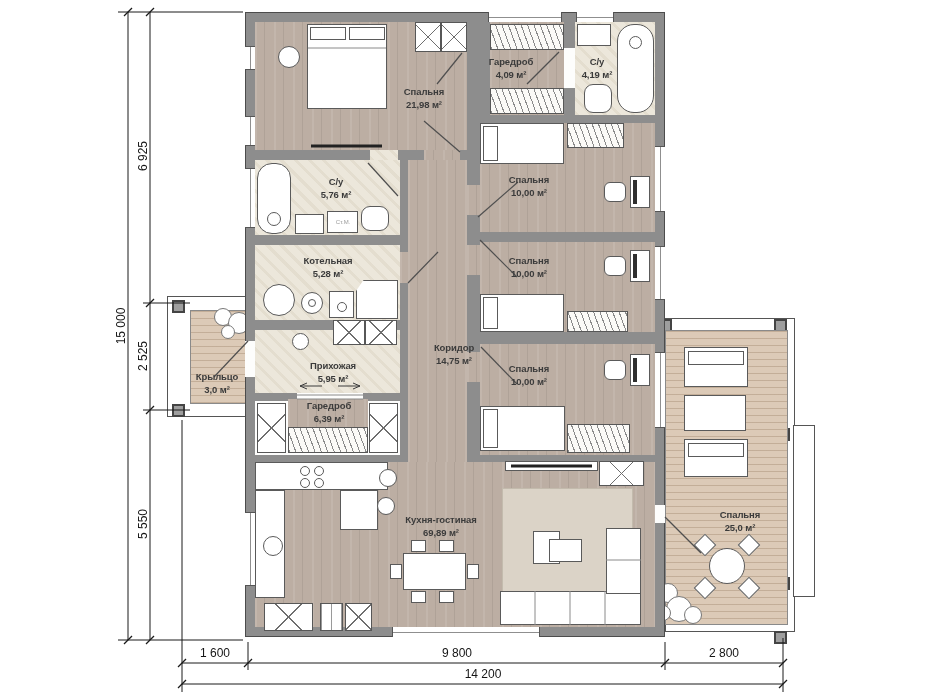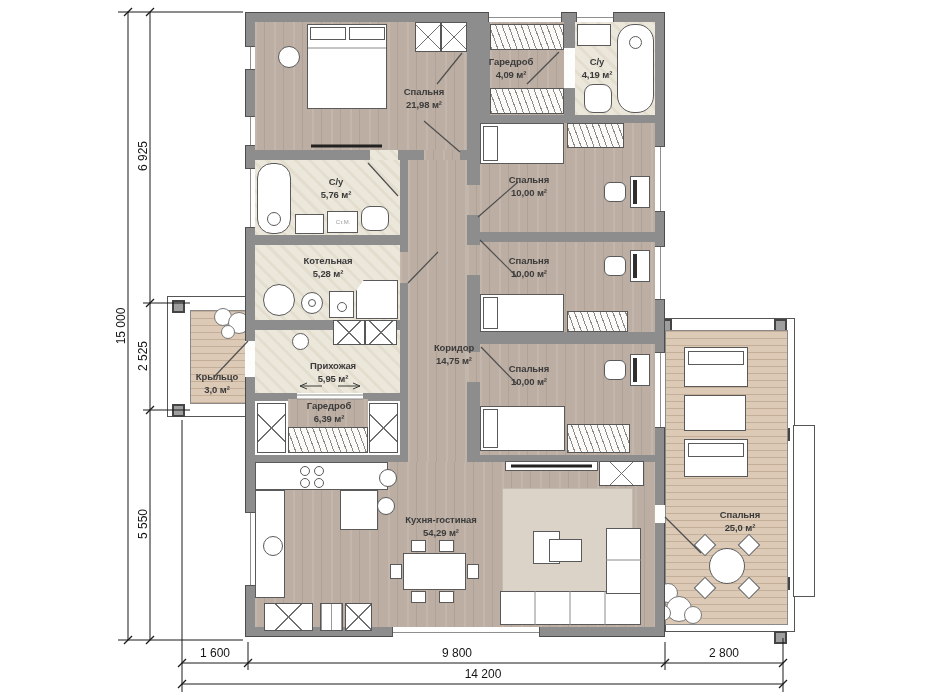--- a/index.html
+++ b/index.html
@@ -292,21 +292,21 @@
     <span>Котельная</span><br><span>5,28 м²</span></div>
   <div class="room-label" style="left:333px;top:372px;text-align:center;">
     <span>Прихожая</span><br><span>5,95 м²</span></div>
   <div class="room-label" style="left:454px;top:354px;">
     <span>Коридор</span><br><span>14,75 м²</span></div>
   <div class="room-label" style="left:329px;top:412px;">
     <span>Гаредроб</span><br><span>6,39 м²</span></div>
   <div class="room-label" style="left:217px;top:383px;">
     <span>Крыльцо</span><br><span>3,0 м²</span></div>
   <div class="room-label" style="left:441px;top:526px;">
-    <span>Кухня-гостиная</span><br><span>54,29 м²</span></div>
+    <span>Кухня-гостиная</span><br><span>69,89 м²</span></div>
   <div class="room-label" style="left:740px;top:521px;">
     <span>Спальня</span><br><span>25,0 м²</span></div>
 
   <div class="dim rot" style="left:143px;top:156px;">6 925</div>
   <div class="dim rot" style="left:143px;top:356px;">2 525</div>
   <div class="dim rot" style="left:143px;top:524px;">5 550</div>
   <div class="dim rot" style="left:121px;top:326px;">15 000</div>
   <div class="dim" style="left:215px;top:653px;">1 600</div>
   <div class="dim" style="left:457px;top:653px;">9 800</div>
   <div class="dim" style="left:724px;top:653px;">2 800</div>

